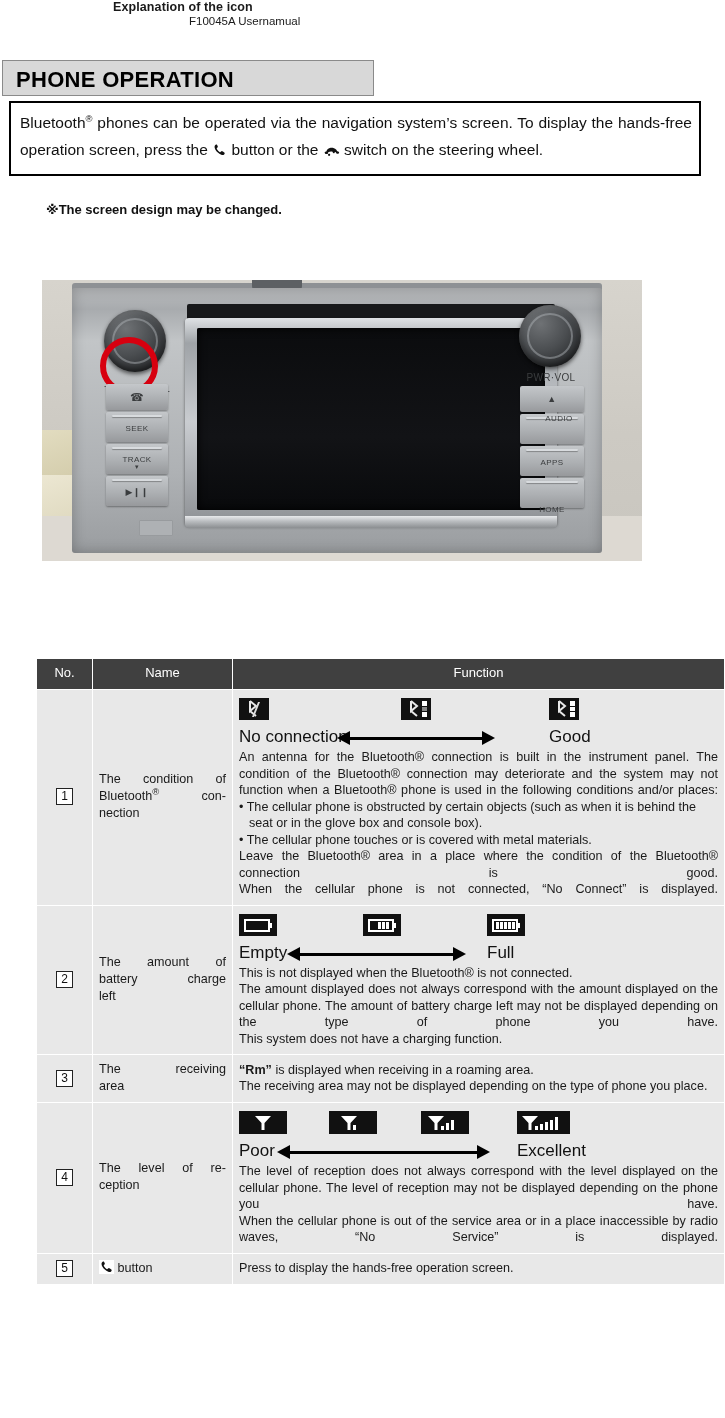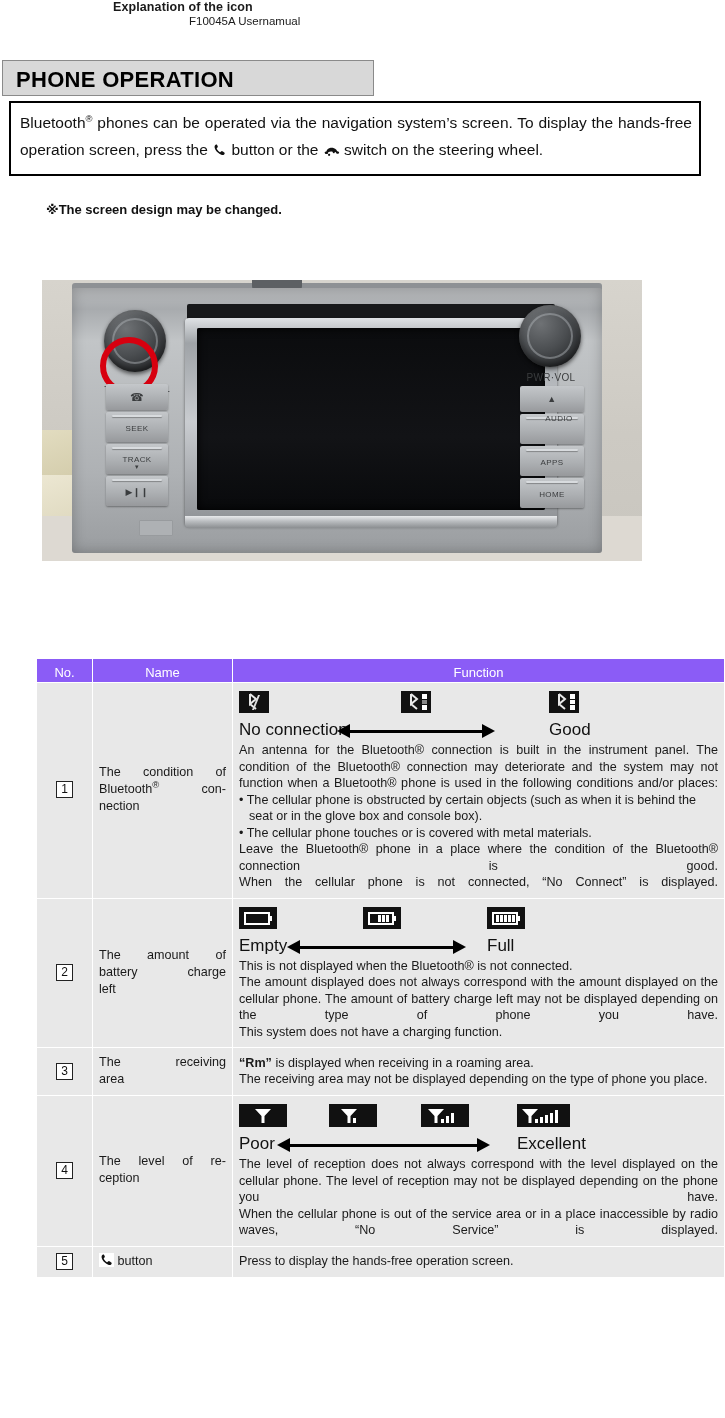--- a/index.html
+++ b/index.html
@@ -91,22 +91,22 @@
   #ph-tune-label{left:58px;top:104px;width:70px;text-align:right;font-size:9px;color:#3c3e40;letter-spacing:.2px;}
   
   #ph-pwr-label{left:475px;top:92px;width:68px;text-align:center;font-size:10px;color:#3a3c3e;letter-spacing:.3px;}
   
   #ph-tag{left:97px;top:240px;width:32px;height:14px;background:#aeb1b4;border-radius:1px;border:1px solid #989b9e;}
 
   
   #spec-table{left:36px;top:658px;width:689px;border-collapse:collapse;}
   #spec-table table{border-collapse:collapse;width:689px;table-layout:fixed;}
   #spec-table th{
-    background:#8b5cf6;color:#fff;font-size:13px;font-weight:normal;
-    padding:6px 0 2px 0;border:1px solid #fff;text-align:center;
+    background:#404040;color:#fff;font-size:13px;font-weight:normal;
+    padding:6px 0 9px 0;border:1px solid #fff;text-align:center;
   }
   #spec-table td{
     background:#e8e8e8;border:1px solid #fff;
     vertical-align:middle;padding:6px 6px 7px 6px;font-size:12.6px;color:#1a1a1a;
   }
   td.col-no{text-align:center;vertical-align:middle;}
   td.col-name{text-align:justify;line-height:17px;}
   td.col-func{text-align:justify;line-height:16.5px;padding-left:9px;padding-right:9px;}
   .numbox{
     display:inline-block;border:1px solid #222;background:#fff;
@@ -200,21 +200,21 @@
   <div class="ph ph-btn" style="left:478px;top:134px;width:64px;height:30px;">
     <div class="ph-btn-slit" style="left:6px;top:3px;width:52px;"></div>
     <div class="ph-btn-label" style="top:0;padding-left:7px;">AUDIO</div>
   </div>
   <div class="ph ph-btn" style="left:478px;top:166px;width:64px;height:30px;">
     <div class="ph-btn-slit" style="left:6px;top:3px;width:52px;"></div>
     <div class="ph-btn-label" style="top:12px;">APPS</div>
   </div>
   <div class="ph ph-btn" style="left:478px;top:198px;width:64px;height:30px;">
     <div class="ph-btn-slit" style="left:6px;top:3px;width:52px;"></div>
-    <div class="ph-btn-label" style="top:12px;">HOME</div>
+    <div class="ph-btn-label" style="top:27px;">HOME</div>
   </div>
 </div>
 
 <div class="abs" id="spec-table">
 <table>
   <colgroup>
         <col style="width:56px">
         <col style="width:140px">
         <col>
       </colgroup>
@@ -268,21 +268,21 @@
         <div class="arrowrow">
           <span class="arrowlabel" style="left:0px;">No connection</span>
           <span class="arrowhead ah-left" style="left:98px;"></span>
           <span class="arrowline" style="left:110px;width:135px;"></span>
           <span class="arrowhead ah-right" style="left:243px;"></span>
           <span class="arrowlabel" style="left:310px;">Good</span>
         </div>
         <div class="just">An antenna for the Bluetooth® connection is built in the instrument panel. The condition of the Bluetooth® connection may deteriorate and the system may not function when a Bluetooth® phone is used in the following conditions and/or places:</div>
         <div class="bullet" style="text-align:left;">• The cellular phone is obstructed by certain objects (such as when it is behind the seat or in the glove box and console box).</div>
         <div class="bullet" style="text-align:left;">• The cellular phone touches or is covered with metal materials.</div>
-        <div class="just">Leave the Bluetooth® phone in a place where the condition of the Bluetooth® connection is good.</div>
+        <div class="just">Leave the Bluetooth® area in a place where the condition of the Bluetooth® connection is good.</div>
         <div class="just">When the cellular phone is not connected, “No Connect” is displayed.</div>
       </td>
     </tr>
 
     <tr>
       <td class="col-no">
         <span class="numbox">2</span>
       </td>
       <td class="col-name">
         <div class="just">The amount of</div>

